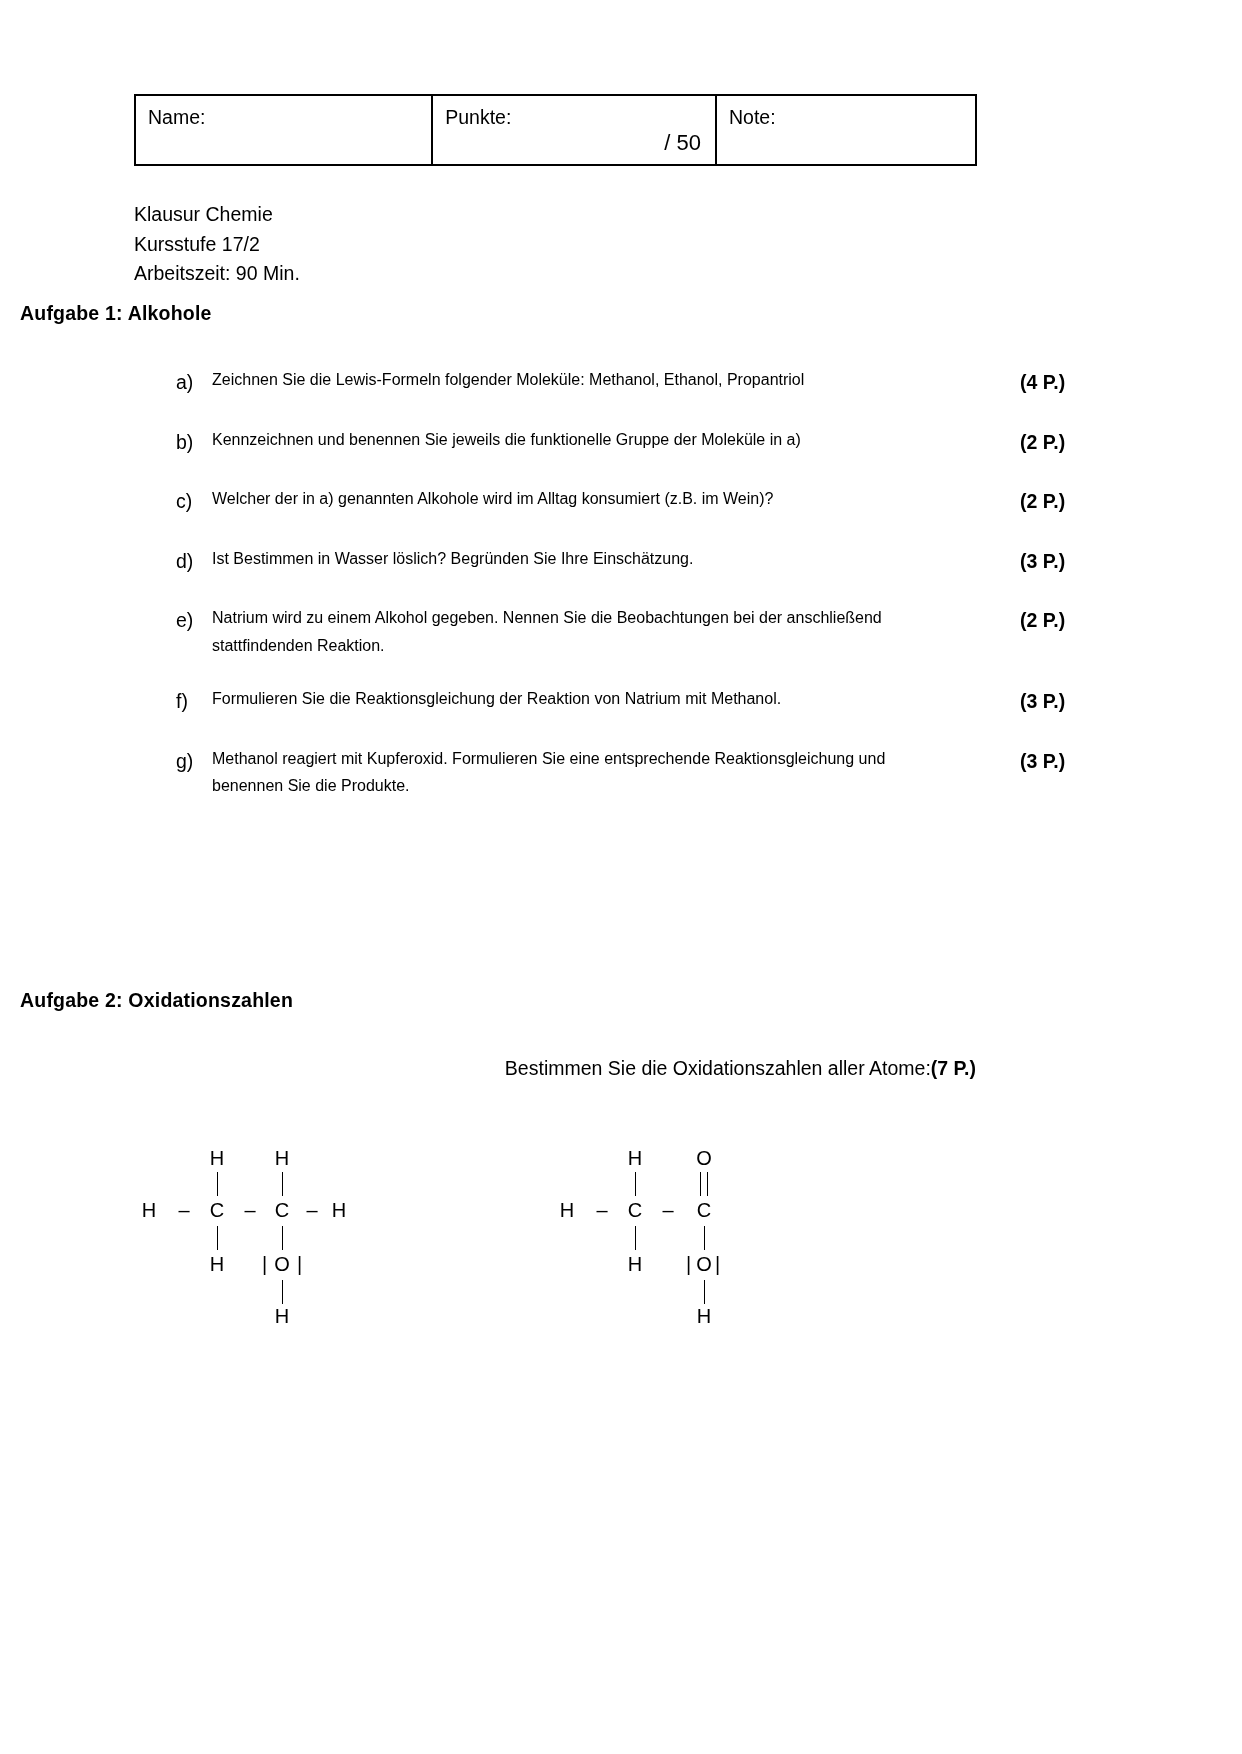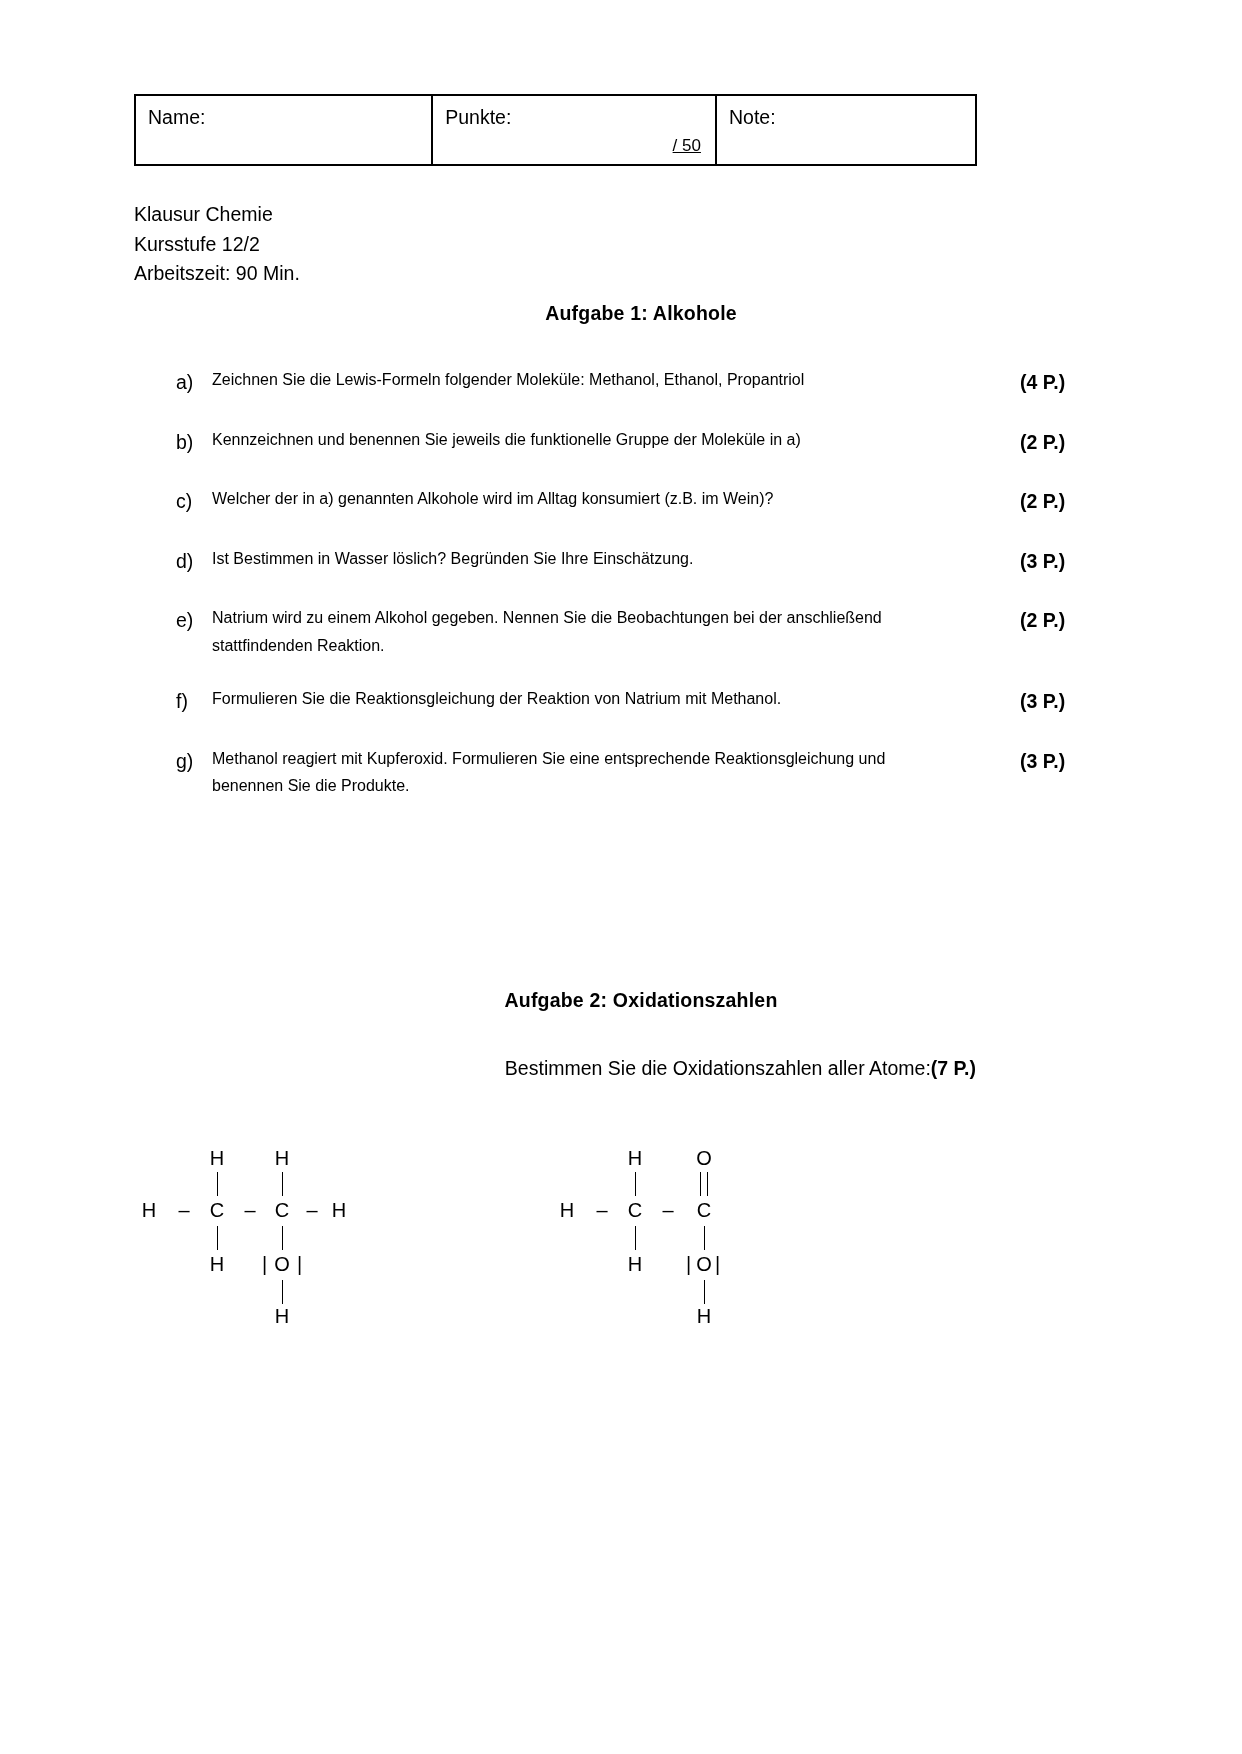--- a/index.html
+++ b/index.html
@@ -40,44 +40,42 @@
     line-height: 1.35;
     position: relative;
   }
   .col-name  { width: 288px; }
   .col-punkte{ width: 275px; }
   .col-note  { width: 252px; }
   .punkte-value {
     position: absolute;
     right: 14px;
     bottom: 6px;
-    font-size: 17px;
-    text-decoration: underline;
+    font-size: 22px;
   }
 
   
   .meta {
     position: absolute;
     left: 134px;
     top: 200px;
     font-size: 19.5px;
     line-height: 1.52;
   }
   .meta div { white-space: nowrap; }
 
   
   .section-heading {
     position: absolute;
     width: 1242px;
     left: 0;
-    text-align: center;
+    text-align: left;
     font-weight: bold;
     font-size: 19.5px;
     letter-spacing: 0.2px;
-    padding-left: 20px;
   }
   #heading-1 { top: 302px; }
   #heading-2 { top: 989px; }
   .heading-inner { display: inline-block; margin-left: 20px; }
 
   
   .tasks {
     position: absolute;
     left: 176px;
     top: 366px;
@@ -176,21 +174,21 @@
       </td>
       <td class="col-note">
         <span>Note:</span>
       </td>
     </tr>
   </tbody>
     </table>
 
   <div class="meta">
     <div>Klausur Chemie</div>
-    <div>Kursstufe 12/2</div>
+    <div>Kursstufe 17/2</div>
     <div>Arbeitszeit: 90 Min.</div>
   </div>
 
   <div class="section-heading" id="heading-1">
     <span class="heading-inner">Aufgabe 1: Alkohole</span>
   </div>
 
   <div class="tasks">
 
     <div class="task-row">

